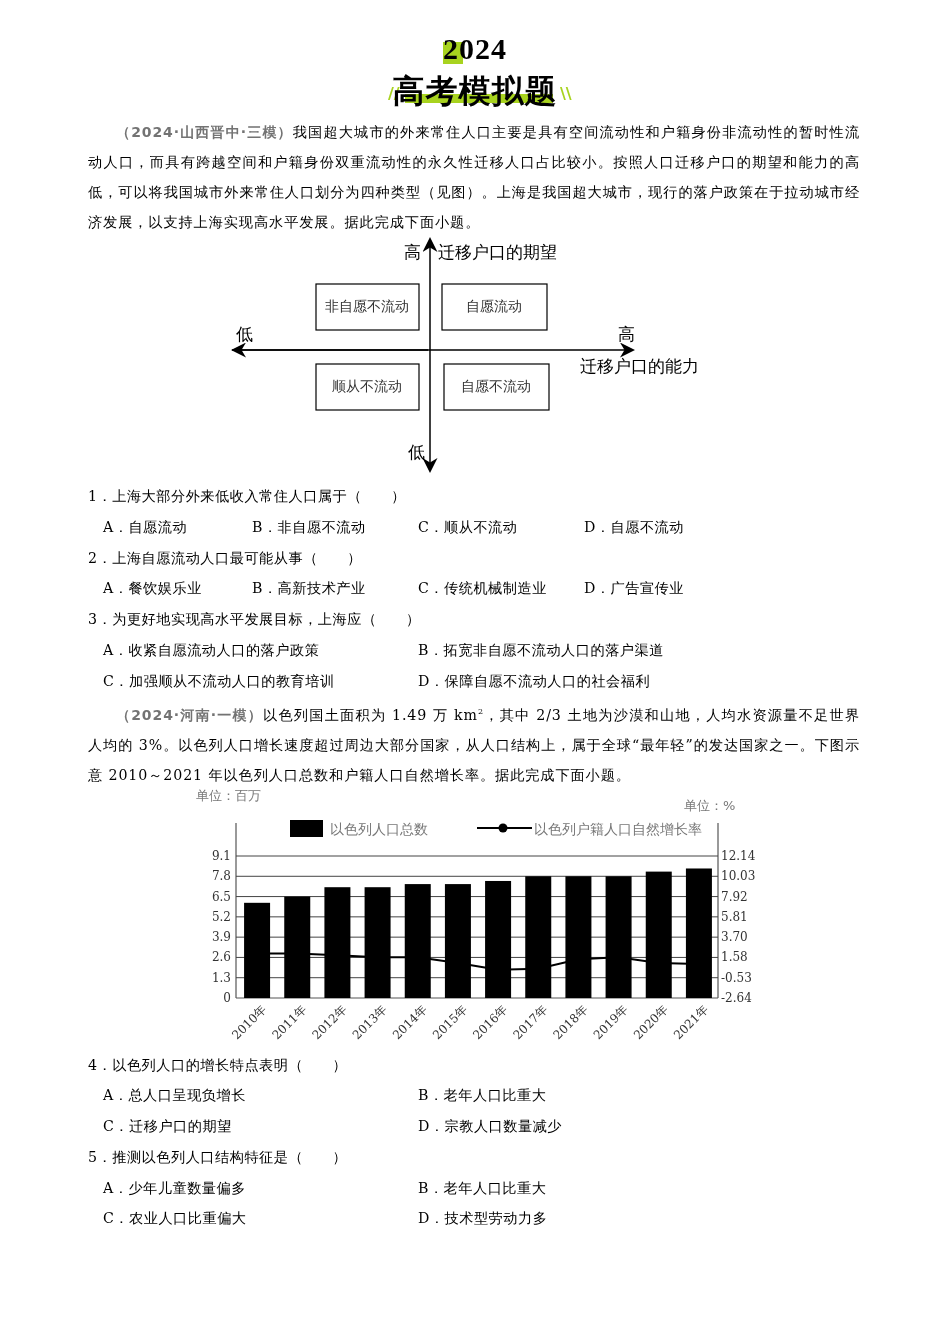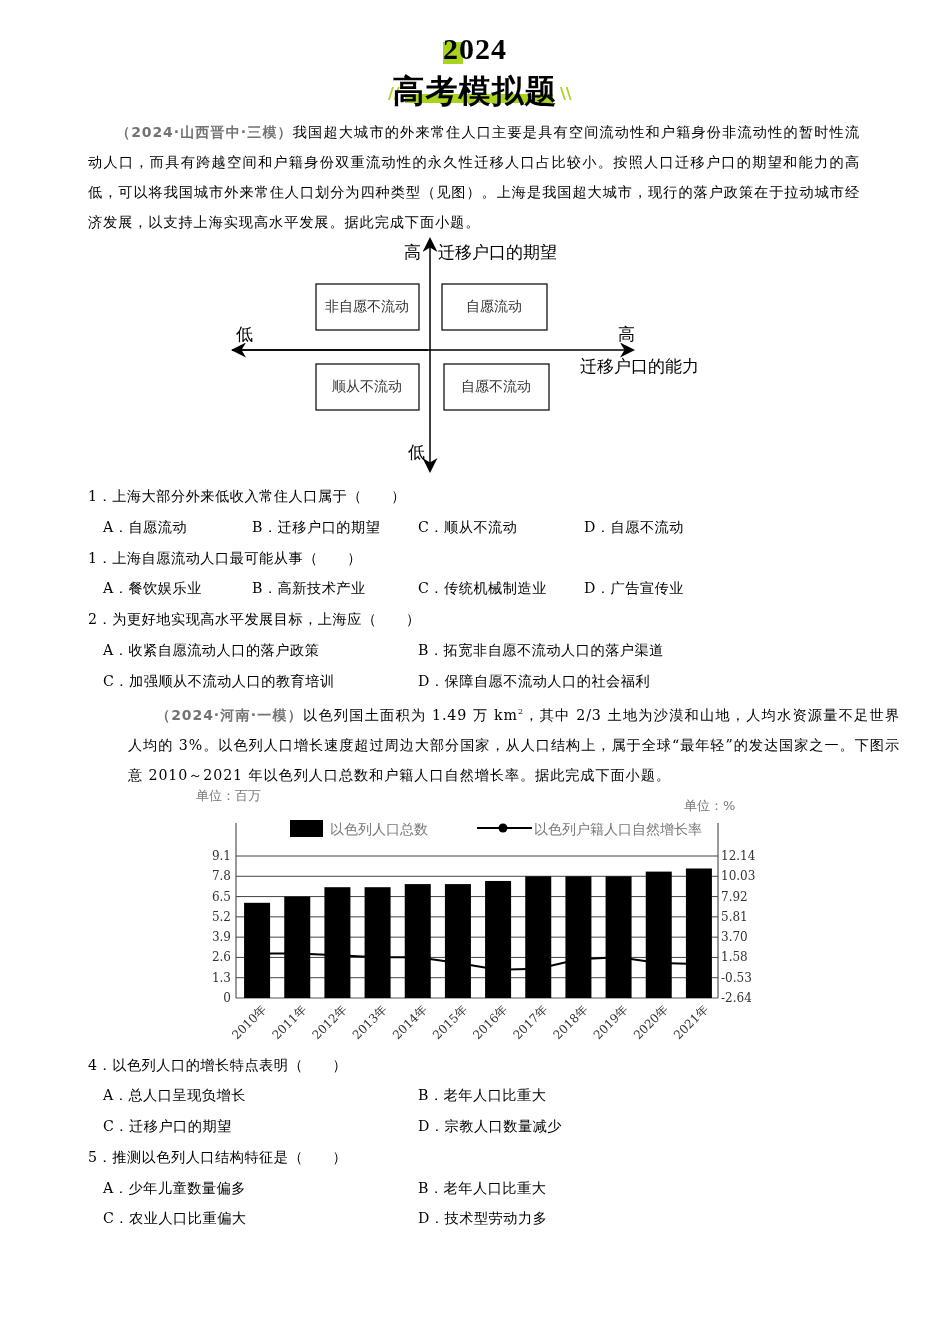--- a/index.html
+++ b/index.html
@@ -53,37 +53,37 @@
   <text x="176" y="26" font-size="17">高</text>
   <text x="210" y="26" font-size="17">迁移户口的期望</text>
   <text x="8" y="108" font-size="17">低</text>
   <text x="390" y="108" font-size="17">高</text>
   <text x="352" y="140" font-size="17">迁移户口的能力</text>
   <text x="180" y="226" font-size="17">低</text>
 </svg>
 
 <div class="q" style="top:481px">1．上海大部分外来低收入常住人口属于（　　）</div>
 <div class="opt" style="top:512px;left:103px">A．自愿流动</div>
-<div class="opt" style="top:512px;left:252px">B．迁移户口的期望</div>
+<div class="opt" style="top:512px;left:252px">B．非自愿不流动</div>
 <div class="opt" style="top:512px;left:418px">C．顺从不流动</div>
 <div class="opt" style="top:512px;left:584px">D．自愿不流动</div>
 
-<div class="q" style="top:543px">1．上海自愿流动人口最可能从事（　　）</div>
+<div class="q" style="top:543px">2．上海自愿流动人口最可能从事（　　）</div>
 <div class="opt" style="top:573px;left:103px">A．餐饮娱乐业</div>
 <div class="opt" style="top:573px;left:252px">B．高新技术产业</div>
 <div class="opt" style="top:573px;left:418px">C．传统机械制造业</div>
 <div class="opt" style="top:573px;left:584px">D．广告宣传业</div>
 
-<div class="q" style="top:604px">2．为更好地实现高水平发展目标，上海应（　　）</div>
+<div class="q" style="top:604px">3．为更好地实现高水平发展目标，上海应（　　）</div>
 <div class="opt" style="top:635px;left:103px">A．收紧自愿流动人口的落户政策</div>
 <div class="opt" style="top:635px;left:418px">B．拓宽非自愿不流动人口的落户渠道</div>
 <div class="opt" style="top:666px;left:103px">C．加强顺从不流动人口的教育培训</div>
 <div class="opt" style="top:666px;left:418px">D．保障自愿不流动人口的社会福利</div>
 
-<div class="para" style="top:697px;text-indent:28px;margin-left:40px;">
+<div class="para" style="top:697px;text-indent:28px;">
   <span class="src">（2024·河南·一模）</span><span>以色列国土面积为 1.49 万 km</span><sup>2</sup><span>，其中 2/3 土地为沙漠和山地，人均水资源量不足世界人均的 3%。以色列人口增长速度超过周边大部分国家，从人口结构上，属于全球“最年轻”的发达国家之一。下图示意 2010～2021 年以色列人口总数和户籍人口自然增长率。据此完成下面小题。</span>
 </div>
 
 <svg class="chartbox" id="chart" width="580" height="270" font-family="DejaVu Serif, serif">
     <line x1="46" y1="43" x2="46" y2="218" stroke="#555" stroke-width="1.2"></line>
     <line x1="528" y1="43" x2="528" y2="218" stroke="#555" stroke-width="1.2"></line>
     <line x1="46" y1="218" x2="528" y2="218" stroke="#555" stroke-width="1.2"></line>
     <line x1="46" y1="197.71428571428572" x2="528" y2="197.71428571428572" stroke="#444" stroke-width="1"></line>
     <line x1="46" y1="177.42857142857144" x2="528" y2="177.42857142857144" stroke="#444" stroke-width="1"></line>
     <line x1="46" y1="157.14285714285714" x2="528" y2="157.14285714285714" stroke="#444" stroke-width="1"></line>

